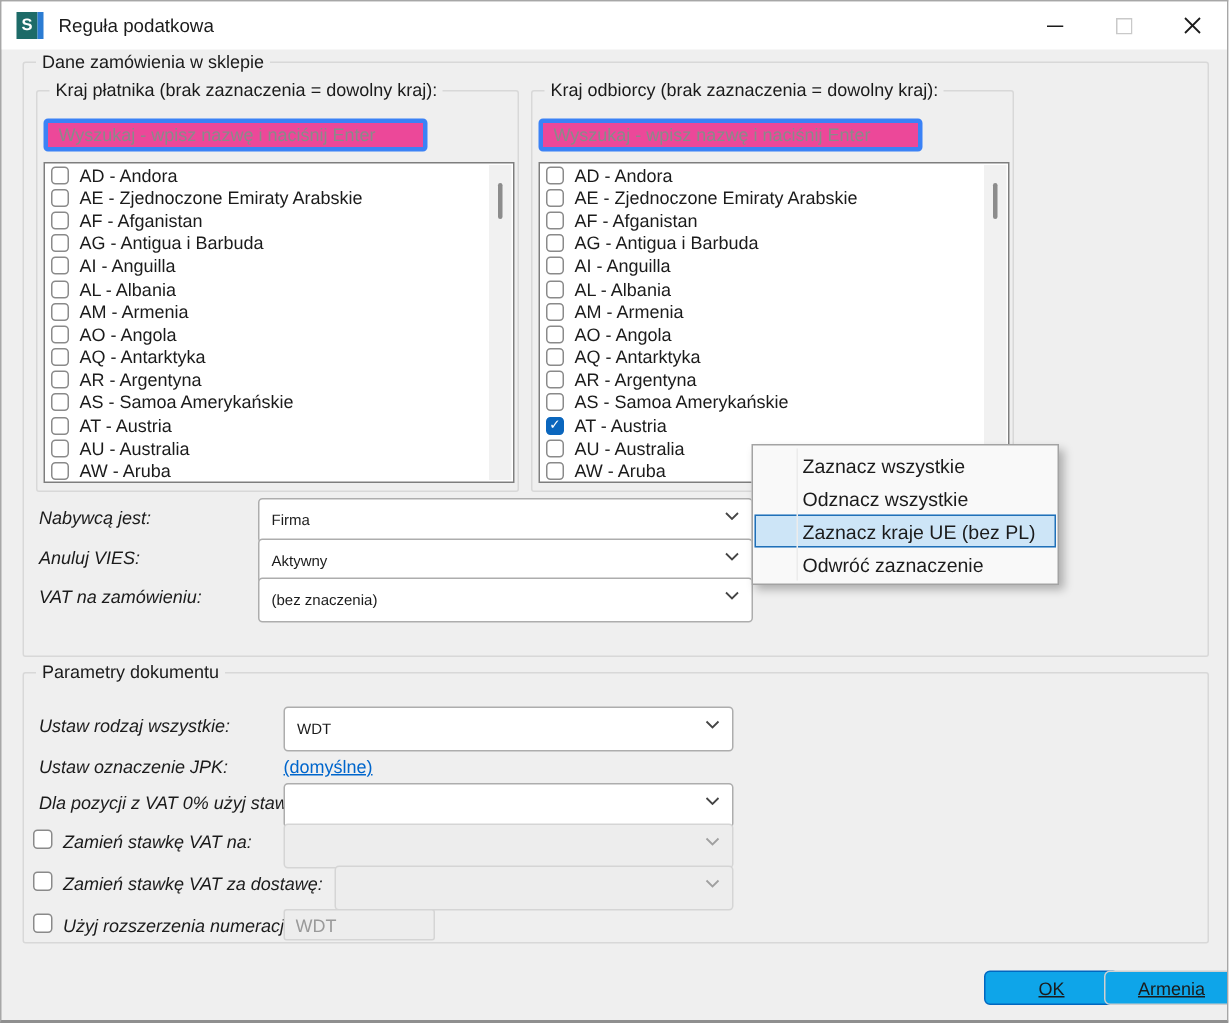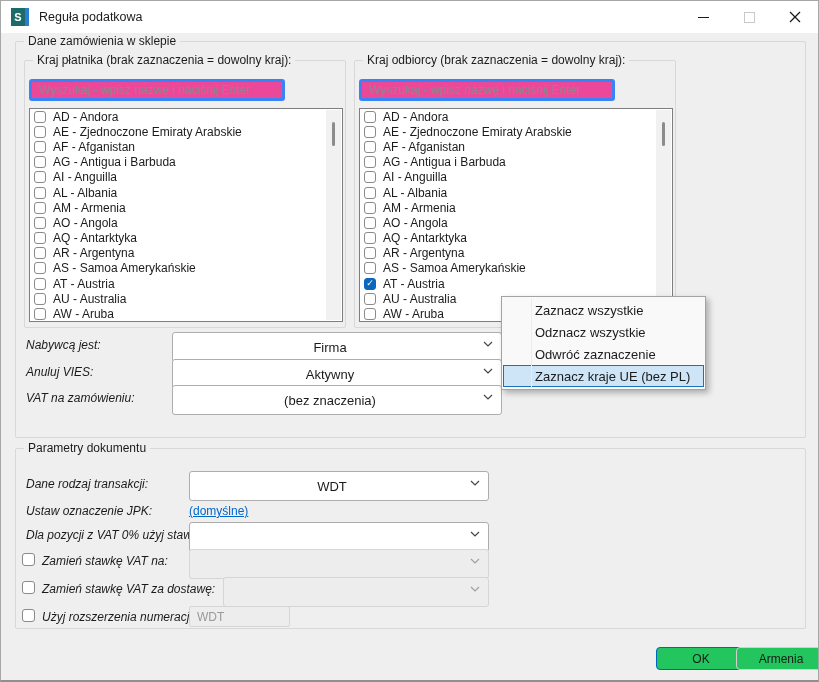--- a/index.html
+++ b/index.html
@@ -90,21 +90,21 @@
   }
   .scroll-thumb {
     position: absolute; left: 6px; top: 12px; width: 3px; height: 24px;
     background: #8c8c8c; border-radius: 2px;
   }
   
   .field-label { position: absolute; left: 10px; font-size: 12px; white-space: nowrap; font-style: italic; }
   .combo {
     position: absolute; height: 30px;
     background: #fff; border: 1px solid #adadad; border-radius: 3px;
-    display: flex; align-items: center; padding: 0 22px 0 8px; font-size: 13px; justify-content: center;
+    display: flex; align-items: center; padding: 0 22px 0 8px; font-size: 10px;
   }
   .combo .chev { position: absolute; right: 8px; top: 8px; }
   .combo.disabled { background: #ededed; border-color: #d5d5d5; color: #9a9a9a; }
   .link { position: absolute; font-size: 12px; color: #0066cc; text-decoration: underline; cursor: pointer; }
   .pcb {
     position: absolute; width: 13px; height: 13px;
     border: 1px solid #8a8a8a; border-radius: 3px; background: #fff;
   }
   .text-input {
     position: absolute; height: 21px; border: 1px solid #d5d5d5; border-radius: 2px;
@@ -126,23 +126,23 @@
     height: 22px; display: flex; align-items: center;
     padding-left: 33px; font-size: 13px; white-space: nowrap;
   }
   .menu-item.highlighted {
     background: #cde5f7; border: 1px solid #2070b8;
     margin: 0 1px; padding-left: 31px;
   }
   
   .btn {
     position: absolute; width: 90px; height: 23px;
-    background: #22c55e; border: 1px solid #d0d0d0; border-radius: 4px;
+    background: #0ea5e9; border: 1px solid #d0d0d0; border-radius: 4px;
     display: flex; align-items: center; justify-content: center;
-    font-size: 12px; cursor: pointer;
+    font-size: 12px; cursor: pointer; text-decoration: underline;
   }
   .btn.default { border-color: #0067c0; }
 </style>
 </head>
 <body>
 
 <div id="window">
 
   <div class="titlebar">
     <div class="app-icon">
@@ -356,21 +356,21 @@
       <span>(bez znaczenia)</span>
       <svg class="chev" width="10" height="6">
           <polyline points="1,1 5,5 9,1" fill="none" stroke="#454545" stroke-width="1.2"></polyline>
         </svg>
     </div>
   </div>
 
   <div class="group" id="group-params">
     <span class="legend">Parametry dokumentu</span>
 
-    <div class="field-label" style="top:28px">Dane rodzaj transakcji:</div>
+    <div class="field-label" style="top:28px">Ustaw rodzaj wszystkie:</div>
     <div class="combo" style="left:173px; top:22px; width:300px">
       <span>WDT</span>
       <svg class="chev" width="10" height="6">
           <polyline points="1,1 5,5 9,1" fill="none" stroke="#454545" stroke-width="1.2"></polyline>
         </svg>
     </div>
 
     <div class="field-label" style="top:55px">Ustaw oznaczenie JPK:</div>
     <span class="link" style="left:173px; top:55px">(domyślne)</span>
 
@@ -408,25 +408,25 @@
   <div class="context-menu">
 
       <div class="menu-item">
         <span class="menu-label">Zaznacz wszystkie</span>
       </div>
 
       <div class="menu-item">
         <span class="menu-label">Odznacz wszystkie</span>
       </div>
 
+      <div class="menu-item highlighted">
+        <span class="menu-label">Zaznacz kraje UE (bez PL)</span>
+      </div>
+
       <div class="menu-item">
         <span class="menu-label">Odwróć zaznaczenie</span>
       </div>
-
-      <div class="menu-item highlighted">
-        <span class="menu-label">Zaznacz kraje UE (bez PL)</span>
-      </div>
     </div>
 
   <div class="btn default" style="left:655px; top:646px">OK</div>
   <div class="btn" style="left:735px; top:646px">Armenia</div>
 
 </div>
 
 </body></html>

